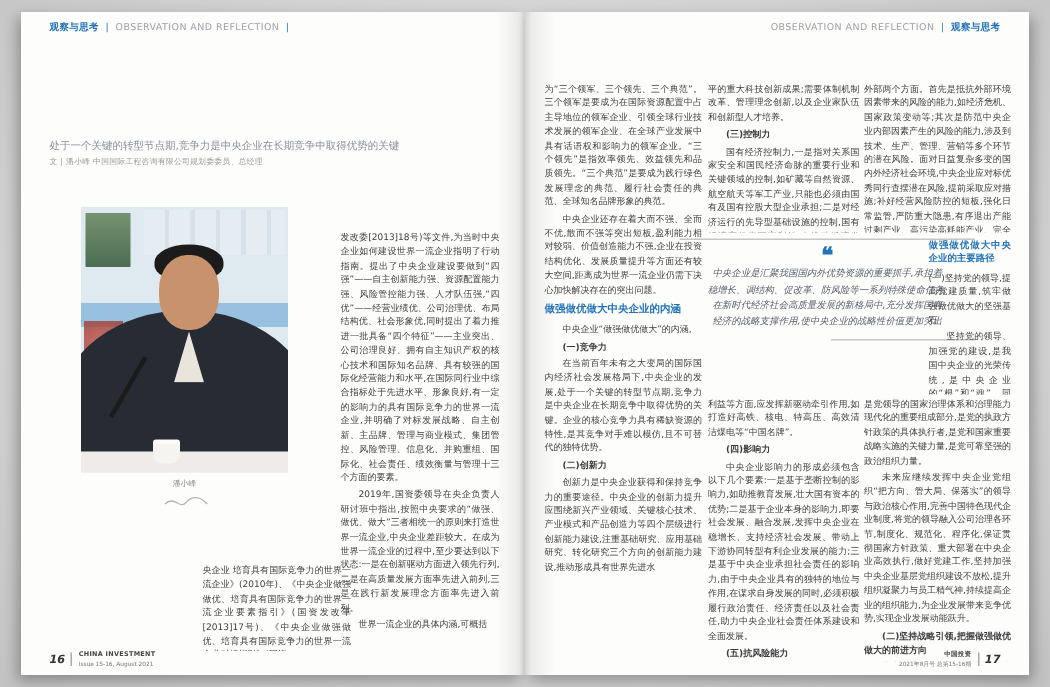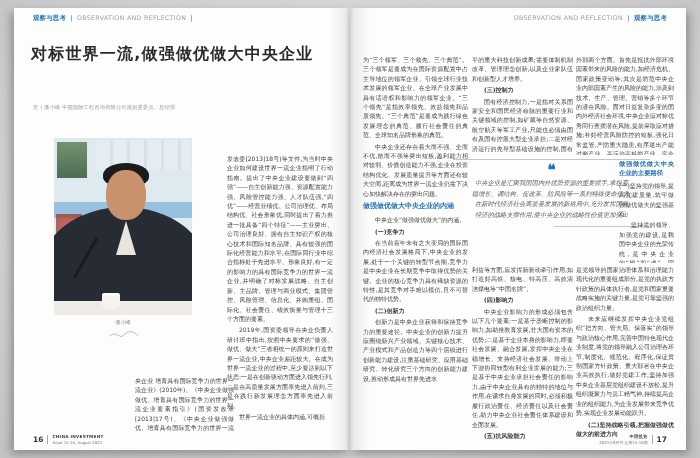--- a/index.html
+++ b/index.html
@@ -67,42 +67,41 @@
   .q-mark{text-align:center;color:#2272b9;font-size:15px;font-weight:bold;line-height:15px;font-family:"DejaVu Serif","Liberation Serif",serif;}
   .q-line{font-size:6.3px;font-style:italic;color:#5a6068;text-align:center;line-height:10.6px;}
   .q-rule-bot{height:1px;background:#c6c6c6;width:96px;margin:6px 0 0 auto;}
 
   .sidebar{position:absolute;left:269px;top:151px;width:55px;height:104px;overflow:hidden;}
   .side-h{font-size:6.3px;font-weight:bold;color:#2272b9;line-height:9.4px;margin:0 0 3px 0;text-align:justify;}
 
   .footer{position:absolute;top:426px;display:flex;align-items:center;gap:4px;}
   .footer-left{left:19px;}
   .footer-right{right:19px;justify-content:flex-end;}
-  .pnum{font-size:7.5px;font-weight:bold;color:#333;}
+  .pnum{font-size:7.5px;font-weight:bold;color:#333;font-style:italic;}
   .fdiv{width:1px;height:9px;background:#aaa;}
   .fmeta{font-size:3.9px;color:#777;line-height:1.35;}
   .fmeta .fb{display:block;font-weight:bold;color:#444;font-size:4.3px;letter-spacing:0.2px;}
   .fmeta .fi{display:block;}
   .footer-right .fmeta{text-align:right;}
 </style>
 </head>
 <body>
 
 <div class="stage">
 
   <div class="page page-left">
     <div class="hdr hdr-left">
       <span class="zh">观察与思考</span>
       <span class="sep">|</span>
       <span>OBSERVATION AND REFLECTION</span>
       <span class="sep">|</span>
     </div>
 
-    <h1 class="title">对标世界一流,做强做优做大中央企业</h1>
-    <p class="subtitle"><br></p>
+    <p class="subtitle"><br><span>处于一个关键的转型节点期,竞争力是中央企业在长期竞争中取得优势的关键</span></p>
     <div class="byline">文 | 潘小峰  中国国际工程咨询有限公司规划委委员、总经理</div>
 
     <div class="photo">
       <div class="ph ph-thumbs"></div>
       <div class="ph ph-green"></div>
       <div class="ph ph-band"></div>
       <div class="ph ph-red"></div>
       <div class="ph ph-table"></div>
       <div class="ph ph-suit"></div>
       <div class="ph ph-shirt"></div>

